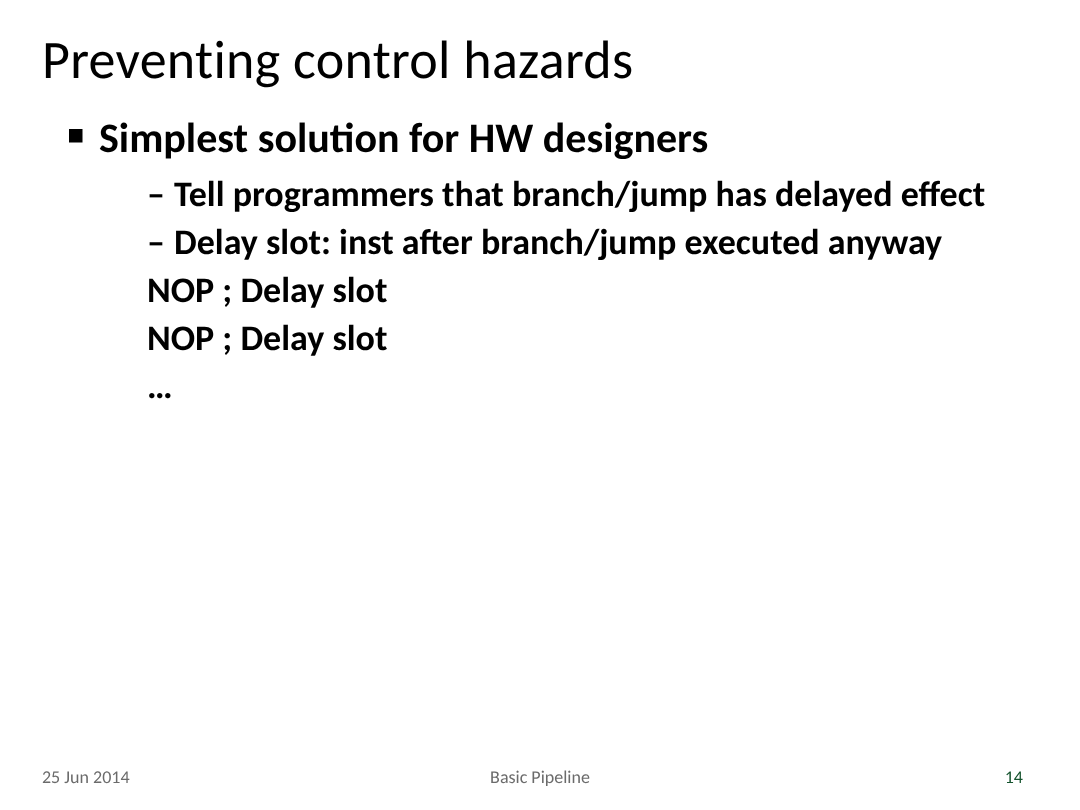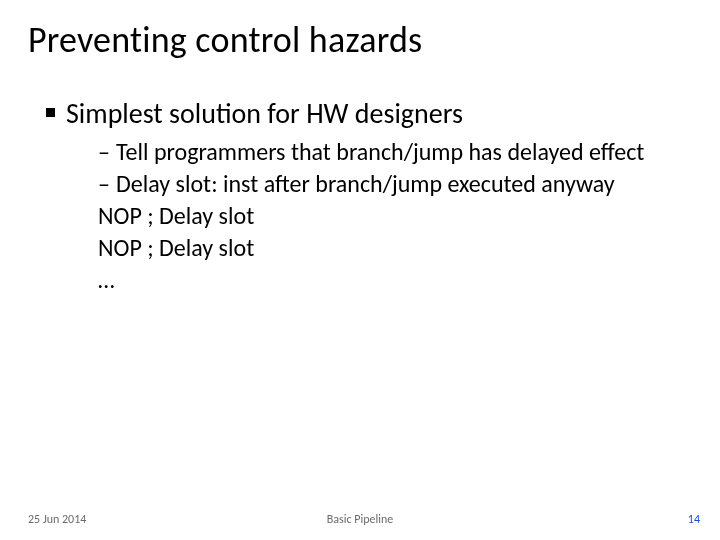--- a/index.html
+++ b/index.html
@@ -14,32 +14,33 @@
   }
   .slide {
     width: 100%;
     height: 100%;
     padding: 18px 28px 0 28px;
     position: relative;
   }
   .title {
     font-size: 36px;
     font-weight: 400;
-    margin-bottom: 34px;
+    margin-bottom: 12px;
     letter-spacing: 0.2px;
   }
   .level1 {
     list-style: none;
     padding-left: 18px;
   }
   .level1 > li {
     position: relative;
     font-size: 28px;
     padding-left: 20px;
     margin-bottom: 10px;
+    font-weight: bold;
   }
   .level1 > li::before {
     content: "";
     position: absolute;
     left: 0;
     top: 12px;
     width: 9px;
     height: 9px;
     background: #000;
   }
@@ -81,23 +82,23 @@
     bottom: 0;
   }
   .footer-center {
     position: absolute;
     left: 50%;
     transform: translateX(-50%);
     bottom: 0;
   }
   .footer-right {
     position: absolute;
-    right: 20px;
+    right: 38px;
     bottom: 0;
-    color: #1d4ed8;
+    color: #14532d;
     margin-left: 47px;
   }
 </style>
 </head>
 <body>
 
 <div class="slide">
   <h1 class="title">Preventing control hazards</h1>
 
   <ul class="level1">

